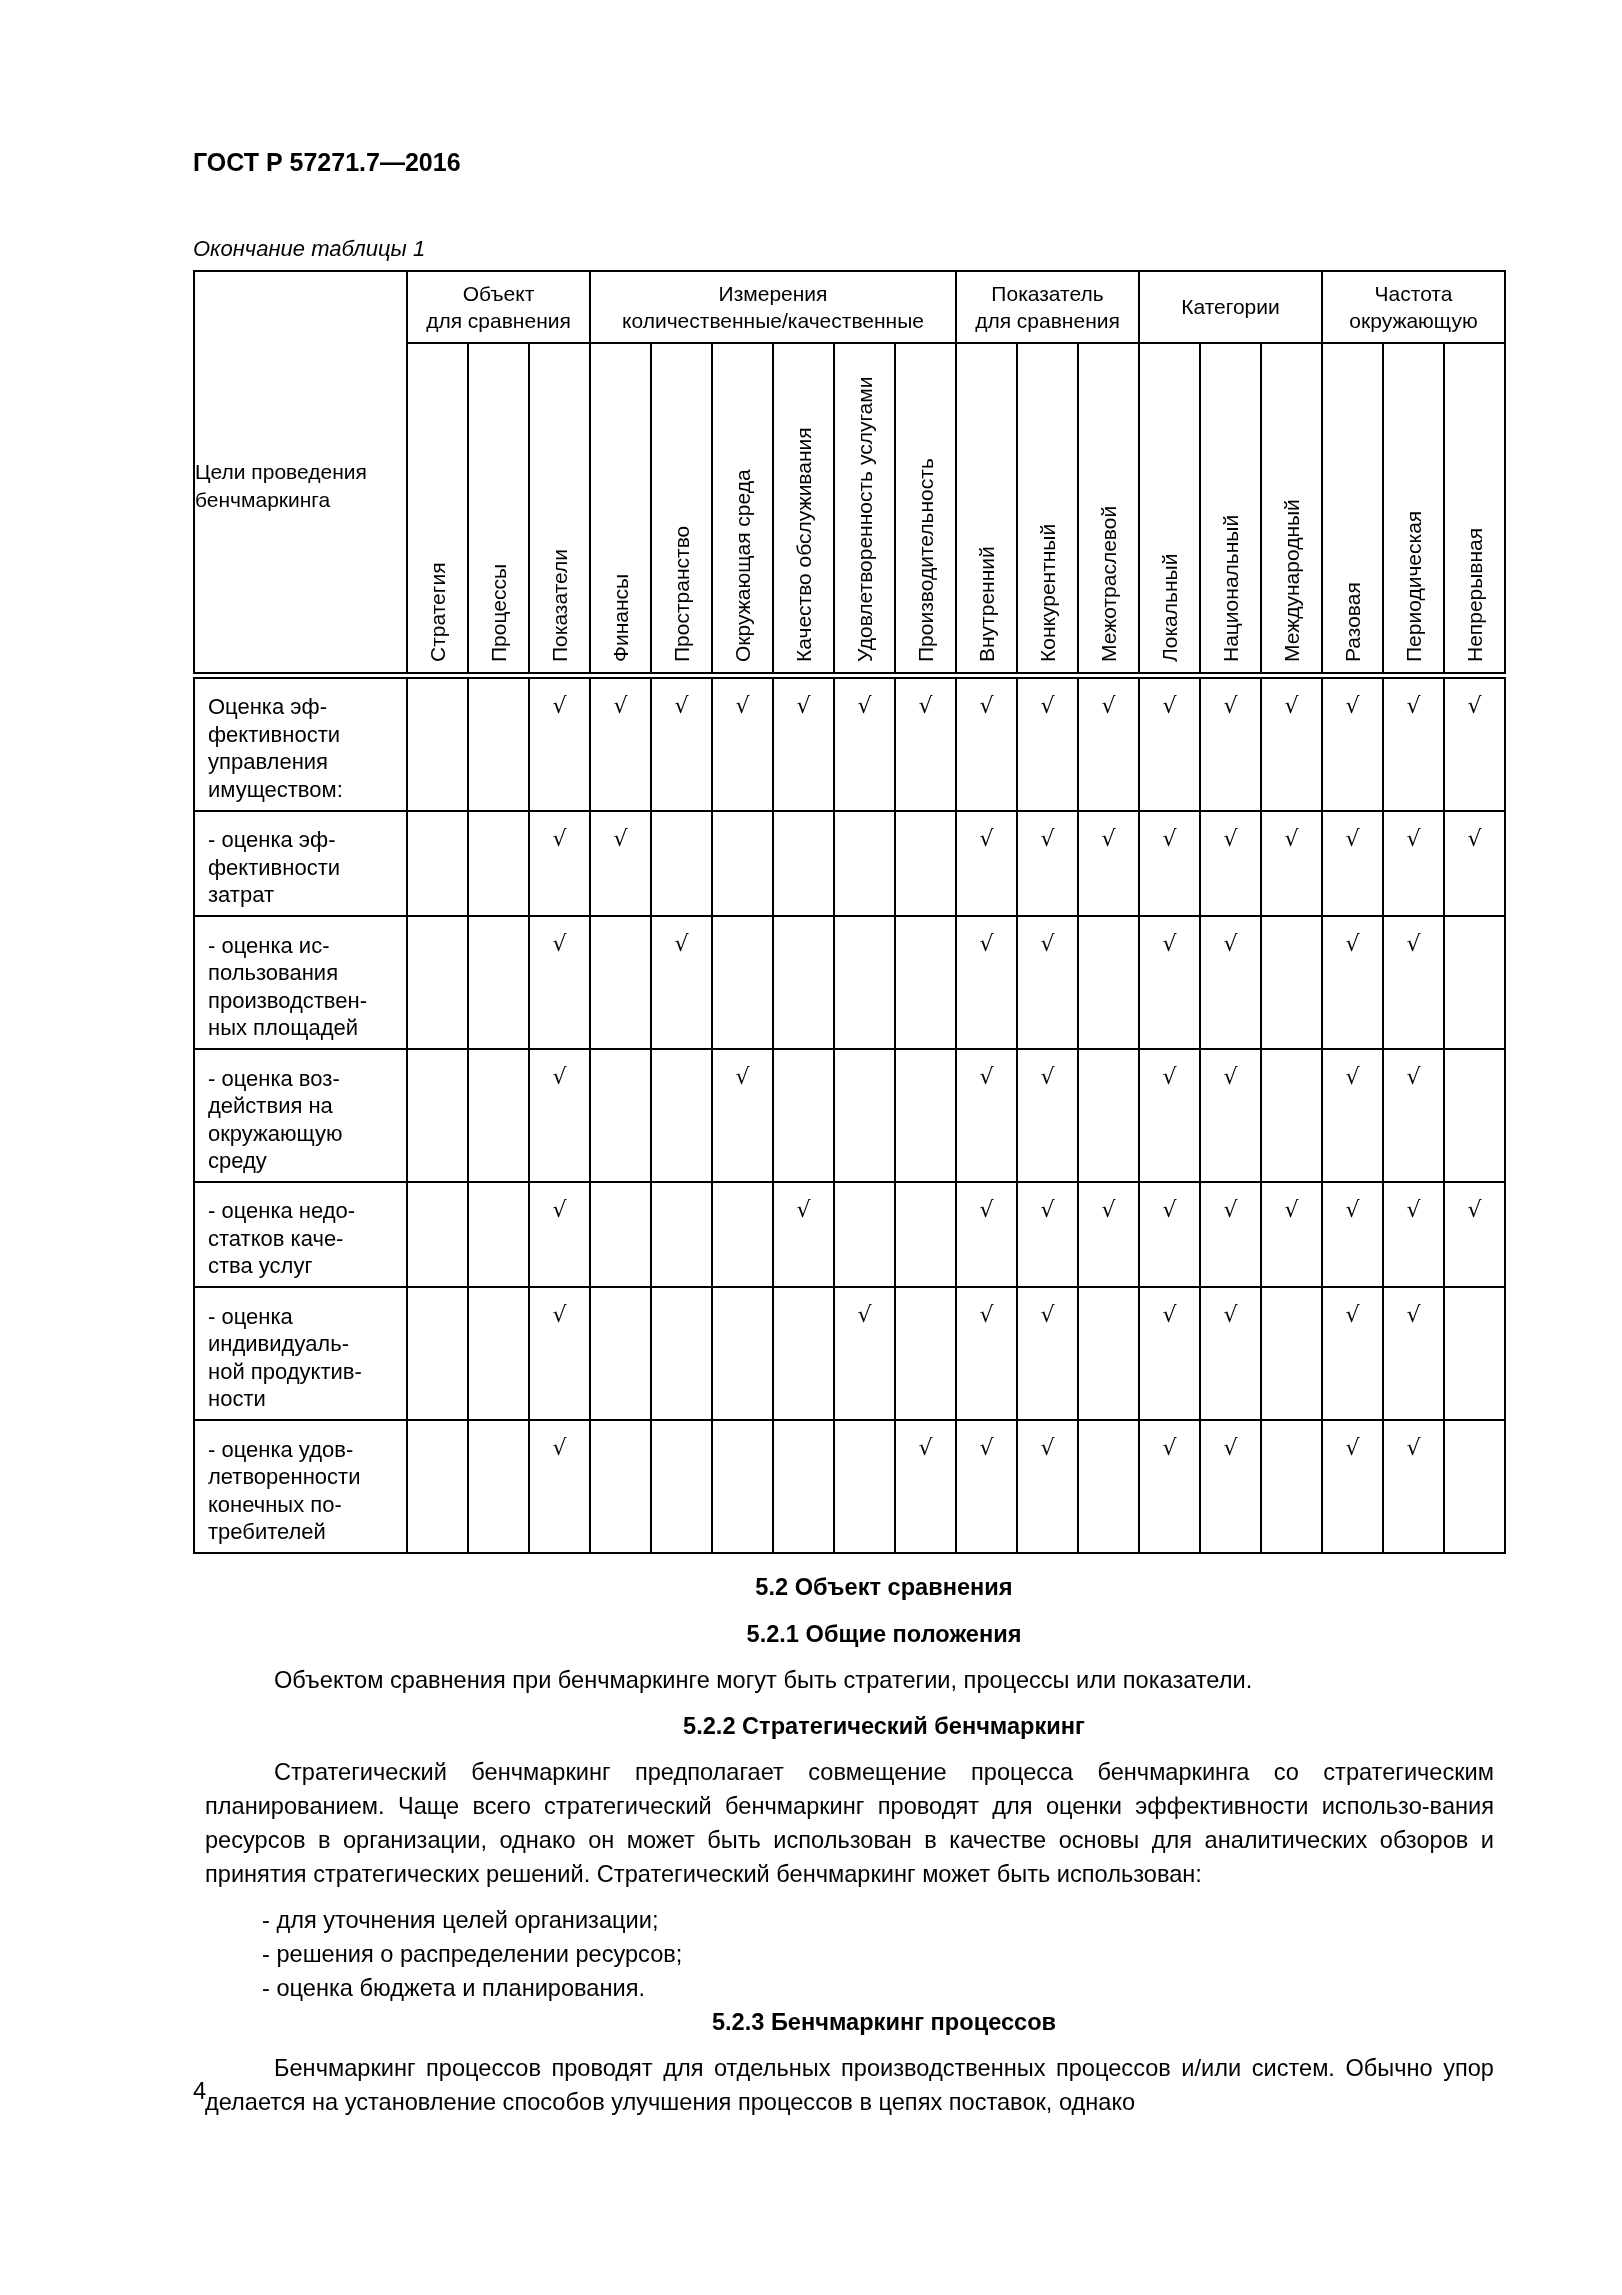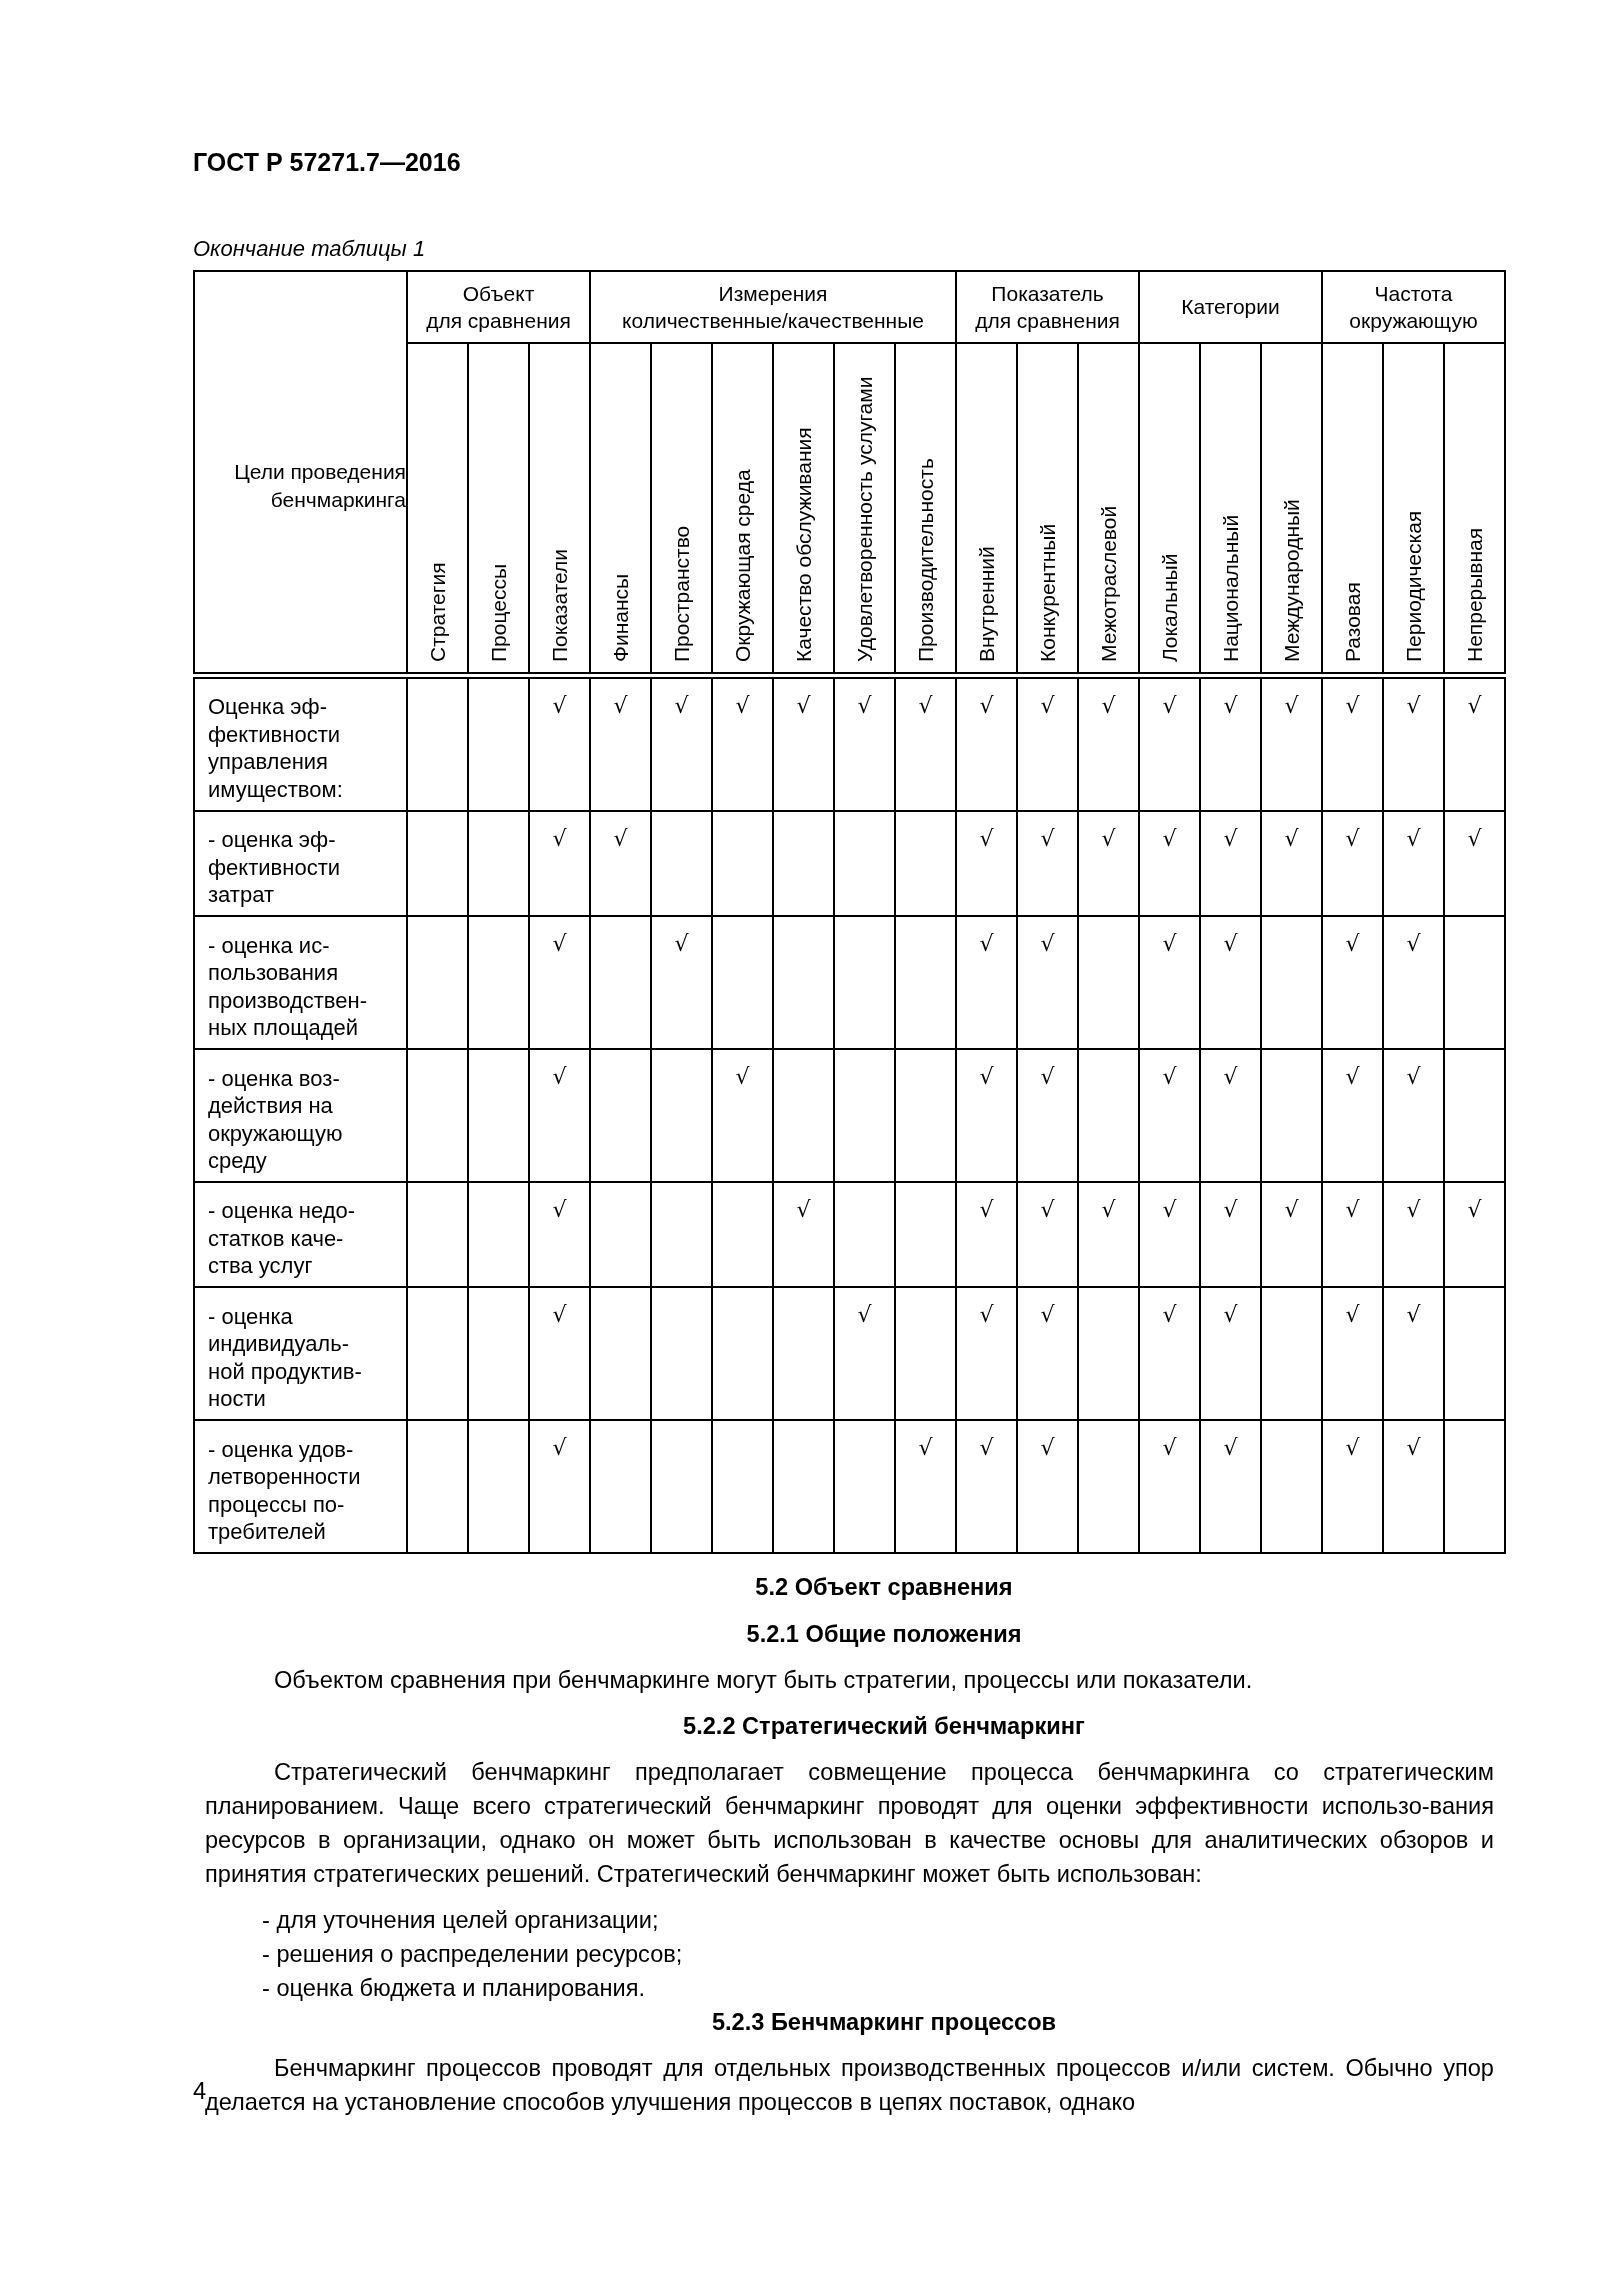--- a/index.html
+++ b/index.html
@@ -17,21 +17,21 @@
   }
   table.main {
     position: absolute; left: 193px; top: 270px;
     border-collapse: collapse; table-layout: fixed;
     width: 1313px;
   }
   table.main td, table.main th {
     border: 2.6px solid #000; padding: 0; font-weight: normal;
     font-size: 21px; line-height: 27.5px;
   }
-  .goal-head { width: 211px; text-align: right; vertical-align: middle; }
+  .goal-head { width: 211px; text-align: left; vertical-align: middle; }
   .grp-head { height: 70px; text-align: center; vertical-align: middle; }
   .rot-cell { height: 328px; width: 61px; vertical-align: bottom; position: relative; }
   .rot-cell.last-hdr { border-bottom: 7.9px double #000; }
   .goal-head.last-hdr { border-bottom: 7.9px double #000; }
   .rot-text {
     position: absolute; left: 50%; bottom: 10.5px;
     transform-origin: left bottom;
     transform: translateX(13px) rotate(-90deg);
     white-space: nowrap; font-size: 21px; line-height: 26px;
   }
@@ -277,21 +277,21 @@
         <td class="chk">√</td>
         <td class="chk">√</td>
         <td class="chk"></td>
         <td class="chk">√</td>
         <td class="chk">√</td>
         <td class="chk"></td>
       </tr>
       <tr style="height: 131px;">
         <td class="goal-cell">- оценка удов-
 летворенности
-процессы по-
+конечных по-
 требителей</td>
         <td class="chk"></td>
         <td class="chk"></td>
         <td class="chk">√</td>
         <td class="chk"></td>
         <td class="chk"></td>
         <td class="chk"></td>
         <td class="chk"></td>
         <td class="chk"></td>
         <td class="chk">√</td>

